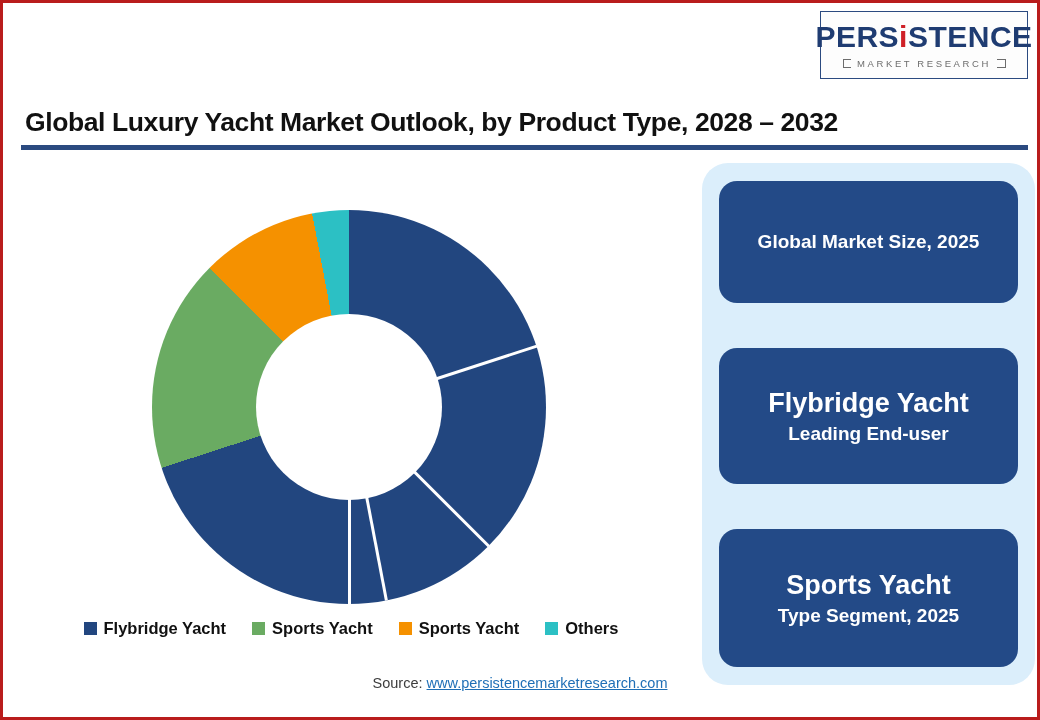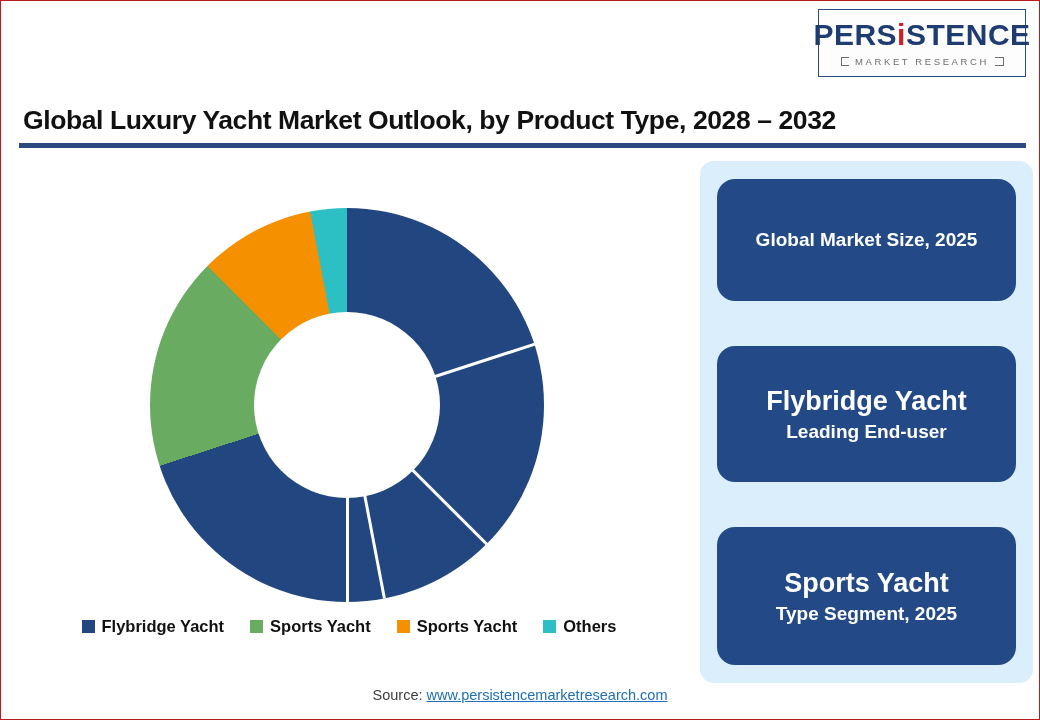--- a/index.html
+++ b/index.html
@@ -12,21 +12,21 @@
     height: 720px;
     font-family: "Liberation Sans", sans-serif;
     overflow: hidden;
   }
 
   #page {
     position: relative;
     width: 1040px;
     height: 720px;
     box-sizing: border-box;
-    border: 1px solid #b91c1c;
+    border: 3px solid #b91c1c;
     background: #ffffff;
   }
 
   
   #logo-box {
     position: absolute;
     left: 817px;
     top: 8px;
     width: 208px;
     height: 68px;
@@ -164,21 +164,21 @@
   }
 
   
   #side-panel {
     position: absolute;
     left: 699px;
     top: 160px;
     width: 333px;
     height: 522px;
     background: #dbeefb;
-    border-radius: 14px;
+    border-radius: 26px;
     box-sizing: border-box;
     padding: 18px 17px;
     display: flex;
     flex-direction: column;
     justify-content: space-between;
   }
   .stat-card {
     background: #234a87;
     border-radius: 18px;
     color: #ffffff;
@@ -210,21 +210,21 @@
     font-weight: bold;
     line-height: 1.28;
     white-space: nowrap;
   }
 
   
   #source {
     position: absolute;
     left: 0;
     right: 0;
-    top: 686px;
+    top: 672px;
     text-align: center;
     font-size: 14.5px;
     color: #3d3d3d;
     white-space: nowrap;
   }
   #source-link {
     color: #1f6fb6;
     text-decoration: underline;
   }
 </style>

